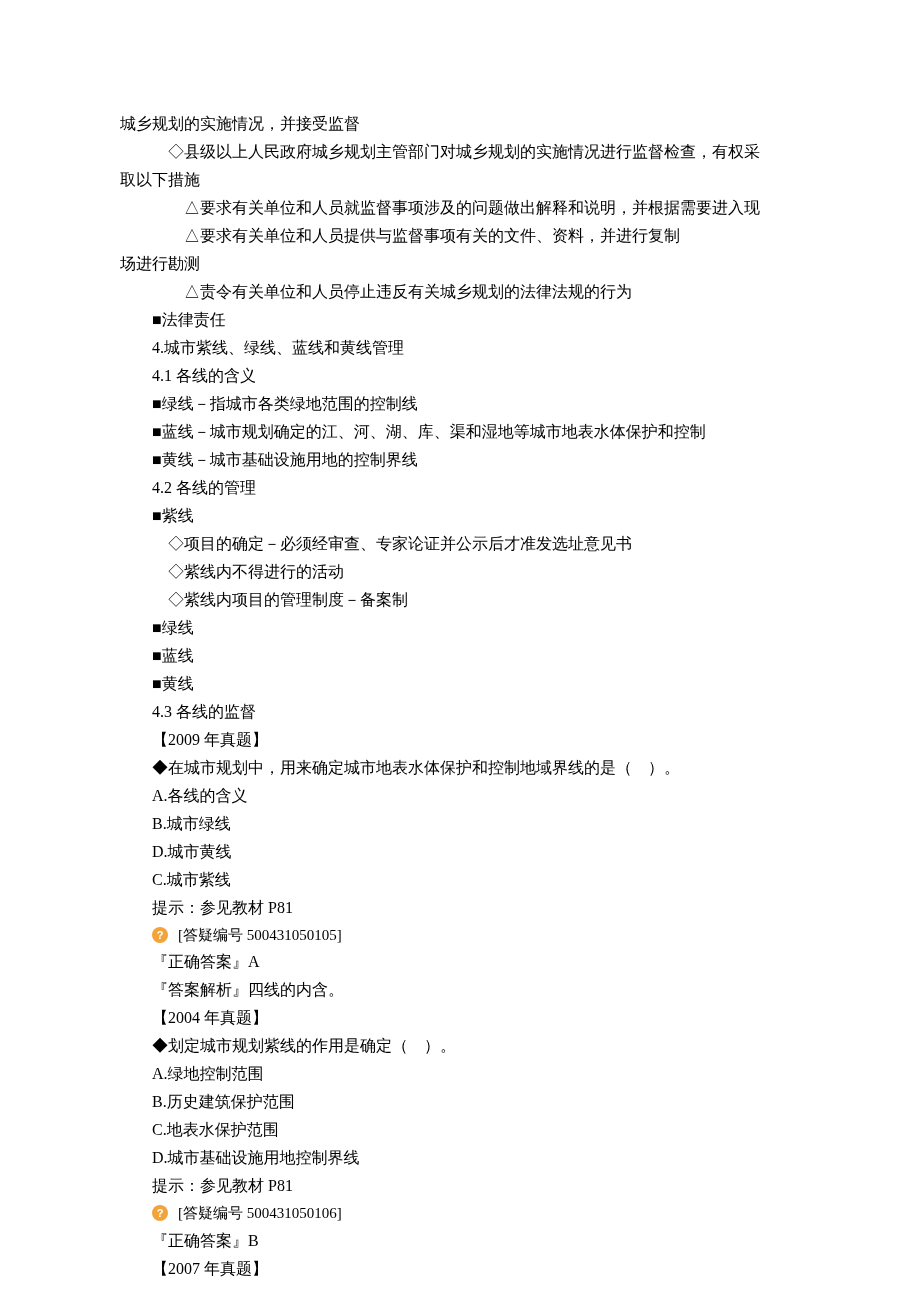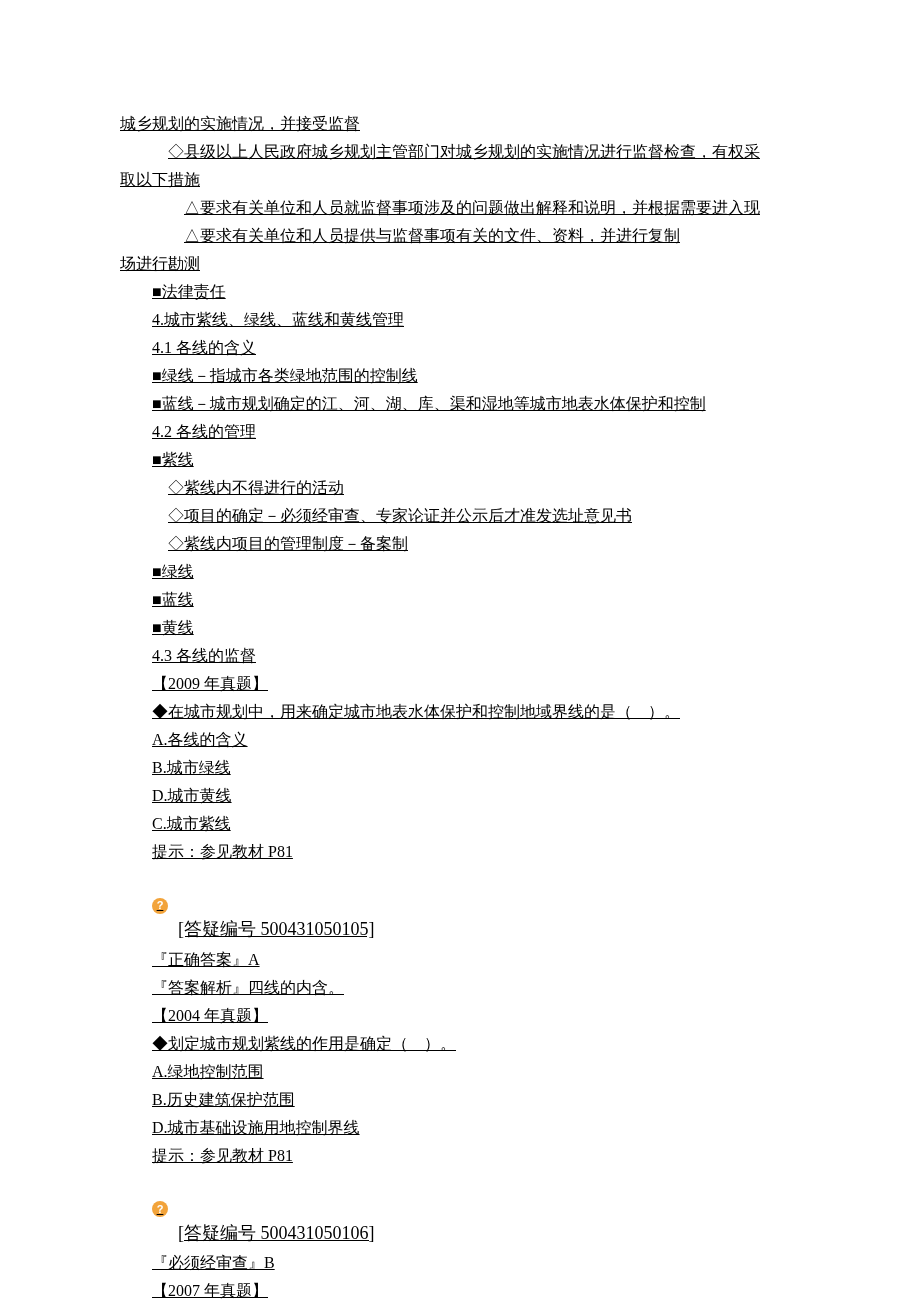--- a/index.html
+++ b/index.html
@@ -5,72 +5,75 @@
   * { margin: 0; padding: 0; box-sizing: border-box; }
   body {
     background: #ffffff;
     font-family: "SimSun", "宋体", serif;
     font-size: 16px;
     color: #000;
     line-height: 1.75;
     padding: 110px 120px 60px 120px;
     width: 920px;
   }
-  .line { white-space: pre-wrap; text-decoration: underline; }
+  .line { white-space: pre-wrap; }
   .indent-0 { padding-left: 0; }
   .indent-1 { padding-left: 2em; }
   .indent-2 { padding-left: 3em; }
   .indent-3 { padding-left: 4em; }
   .icon-line { display: flex; align-items: center; gap: 10px; }
   .qm-icon {
     width: 16px; height: 16px; border-radius: 50%;
     background: #f2a33a;
     display: inline-flex; align-items: center; justify-content: center;
     color: #fff; font-size: 11px; font-weight: bold;
     font-family: Arial, sans-serif;
     flex-shrink: 0;
   }
-  .qm-label { font-family: "SimSun", serif; font-size: 18px; margin-top: 48px; }
+  .qm-label { font-family: "SimSun", serif; font-size: 15px; }
 </style>
 </head>
 <body>
 
 <div id="content">
     <div class="line indent-0">城乡规划的实施情况，并接受监督</div>
     <div class="line indent-2">◇县级以上人民政府城乡规划主管部门对城乡规划的实施情况进行监督检查，有权采</div>
     <div class="line indent-0">取以下措施</div>
     <div class="line indent-3">△要求有关单位和人员就监督事项涉及的问题做出解释和说明，并根据需要进入现</div>
     <div class="line indent-3">△要求有关单位和人员提供与监督事项有关的文件、资料，并进行复制</div>
     <div class="line indent-0">场进行勘测</div>
+    <div class="line indent-3">△责令有关单位和人员停止违反有关城乡规划的法律法规的行为</div>
     <div class="line indent-1">■法律责任</div>
     <div class="line indent-1">4.城市紫线、绿线、蓝线和黄线管理</div>
     <div class="line indent-1">4.1 各线的含义</div>
     <div class="line indent-1">■绿线－指城市各类绿地范围的控制线</div>
     <div class="line indent-1">■蓝线－城市规划确定的江、河、湖、库、渠和湿地等城市地表水体保护和控制</div>
+    <div class="line indent-1">■黄线－城市基础设施用地的控制界线</div>
     <div class="line indent-1">4.2 各线的管理</div>
     <div class="line indent-1">■紫线</div>
+    <div class="line indent-2">◇项目的确定－必须经审查、专家论证并公示后才准发选址意见书</div>
     <div class="line indent-2">◇紫线内不得进行的活动</div>
-    <div class="line indent-2">◇项目的确定－必须经审查、专家论证并公示后才准发选址意见书</div>
     <div class="line indent-2">◇紫线内项目的管理制度－备案制</div>
     <div class="line indent-1">■绿线</div>
     <div class="line indent-1">■蓝线</div>
     <div class="line indent-1">■黄线</div>
     <div class="line indent-1">4.3 各线的监督</div>
     <div class="line indent-1">【2009 年真题】</div>
     <div class="line indent-1">◆在城市规划中，用来确定城市地表水体保护和控制地域界线的是（　）。</div>
     <div class="line indent-1">A.各线的含义</div>
     <div class="line indent-1">B.城市绿线</div>
     <div class="line indent-1">D.城市黄线</div>
     <div class="line indent-1">C.城市紫线</div>
     <div class="line indent-1">提示：参见教材 P81</div>
     <div class="line indent-1 icon-line"><span class="qm-icon">?</span><span class="qm-label">[答疑编号 500431050105]</span></div>
     <div class="line indent-1">『正确答案』A</div>
     <div class="line indent-1">『答案解析』四线的内含。</div>
     <div class="line indent-1">【2004 年真题】</div>
     <div class="line indent-1">◆划定城市规划紫线的作用是确定（　）。</div>
     <div class="line indent-1">A.绿地控制范围</div>
     <div class="line indent-1">B.历史建筑保护范围</div>
+    <div class="line indent-1">C.地表水保护范围</div>
     <div class="line indent-1">D.城市基础设施用地控制界线</div>
     <div class="line indent-1">提示：参见教材 P81</div>
     <div class="line indent-1 icon-line"><span class="qm-icon">?</span><span class="qm-label">[答疑编号 500431050106]</span></div>
-    <div class="line indent-1">『必须经审查』B</div>
+    <div class="line indent-1">『正确答案』B</div>
     <div class="line indent-1">【2007 年真题】</div>
   </div>
 
 </body></html>

